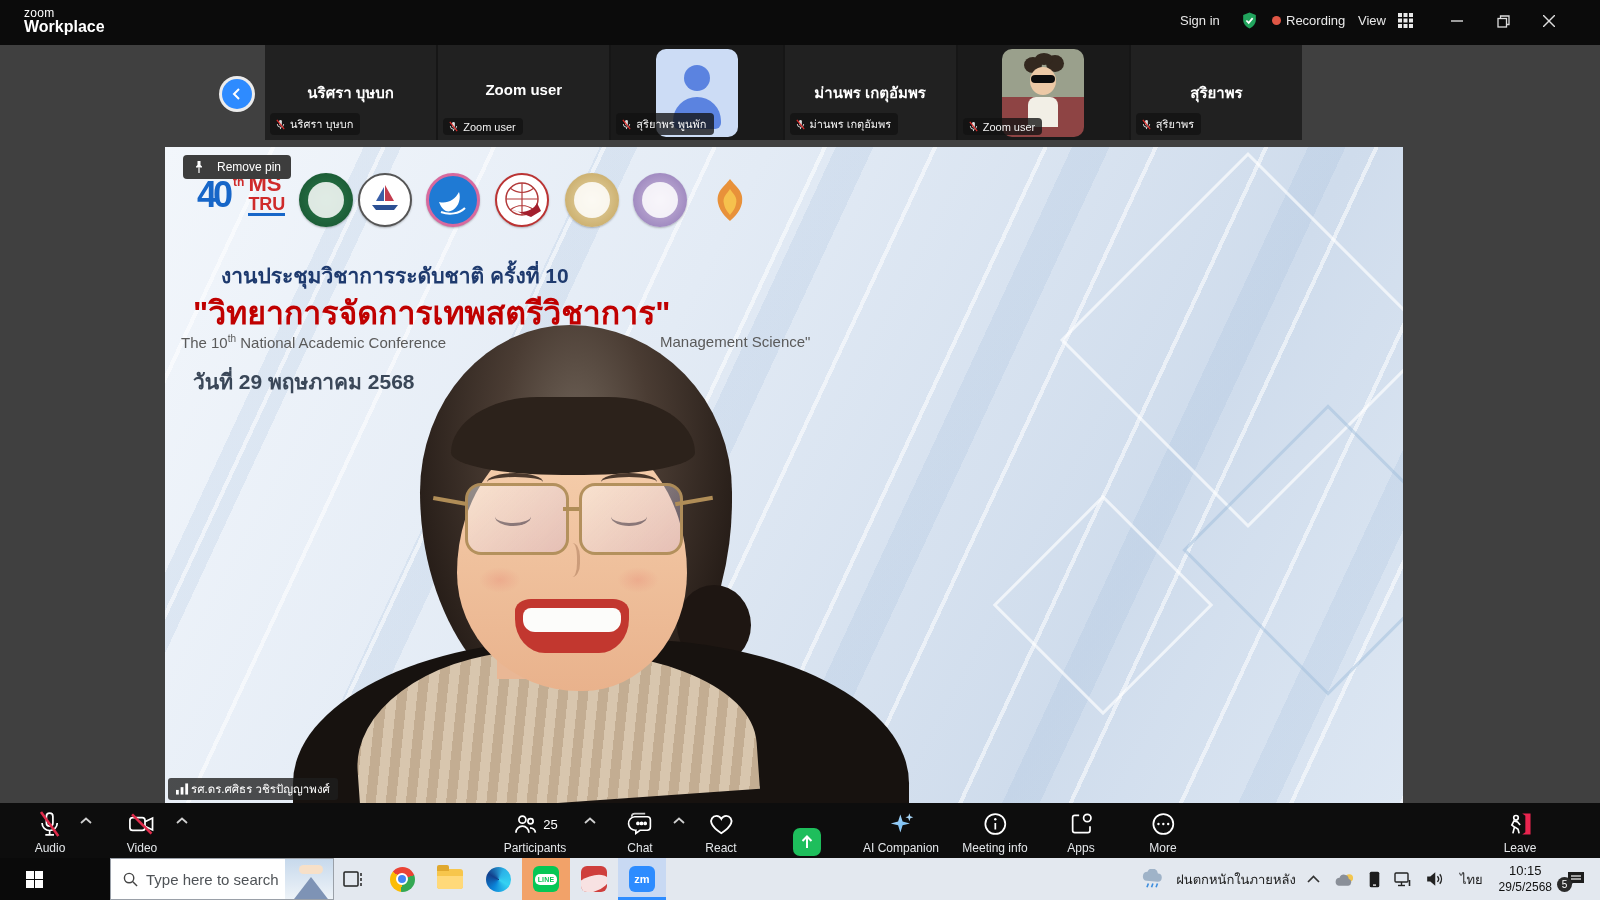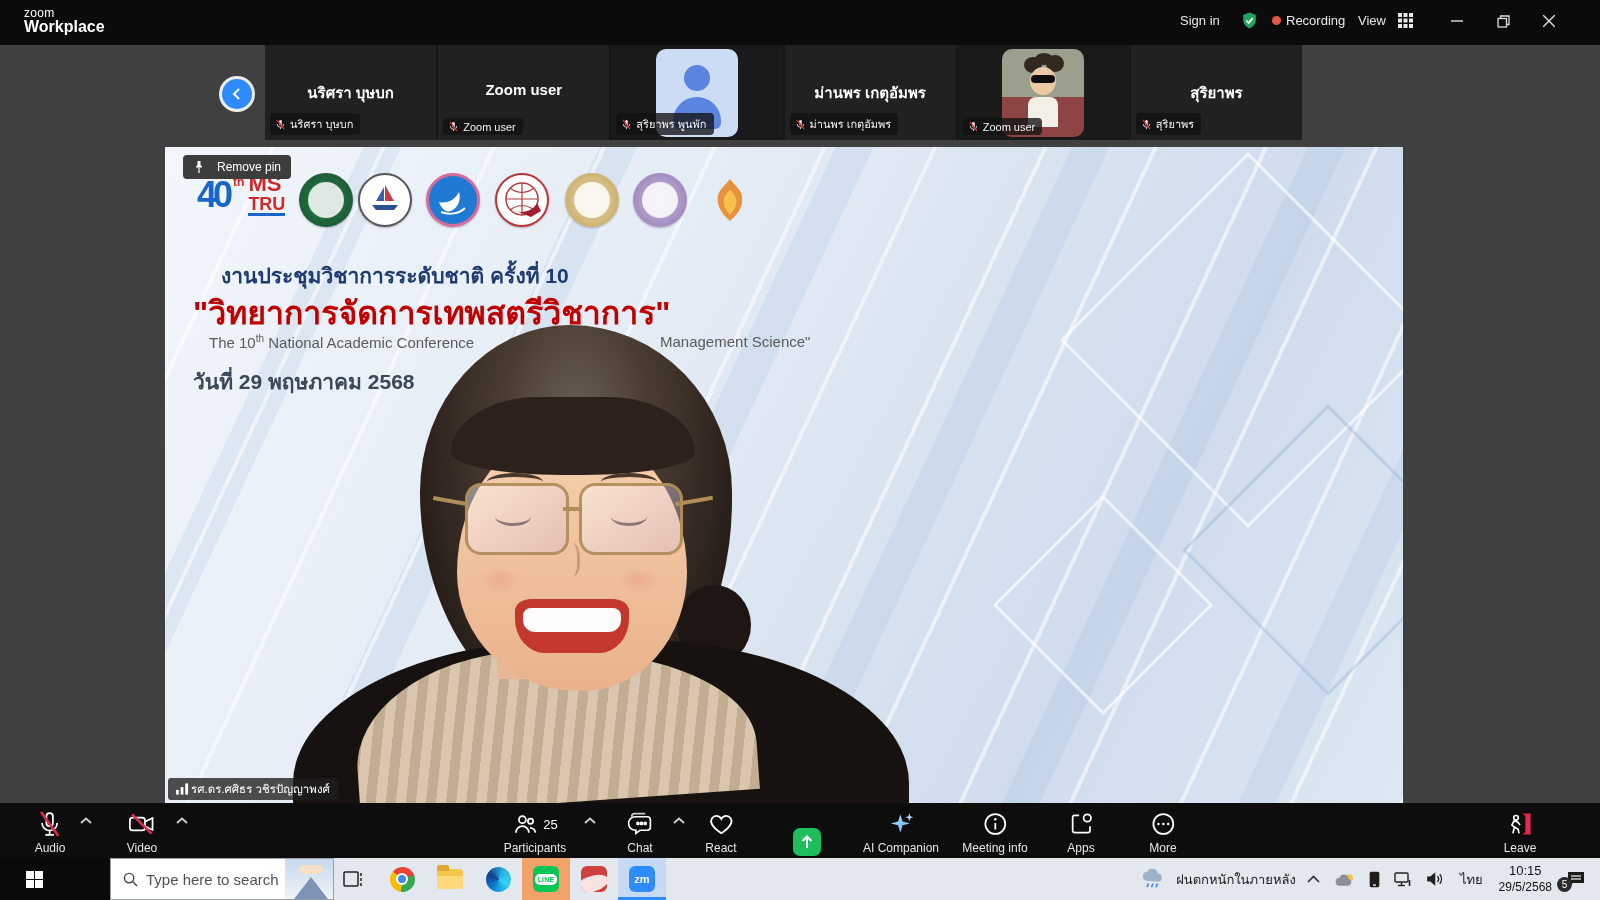--- a/index.html
+++ b/index.html
@@ -52,21 +52,21 @@
   #logo40 .n40{font-size:36px;font-weight:800;color:#1766c8;line-height:44px;letter-spacing:-4px;}
   #logo40 .th{font-size:12px;font-weight:700;color:#cf2a2a;margin:2px 2px 0 4px;}
   #logo40 .col{display:flex;flex-direction:column;margin-left:2px;}
   #logo40 .ms{font-size:22px;font-weight:800;color:#cf2a2a;line-height:22px;}
   #logo40 .tru{font-size:18px;font-weight:800;color:#cf2a2a;line-height:18px;border-bottom:3px solid #1766c8;}
   .seal{position:absolute;top:26px;width:54px;height:54px;border-radius:50%;z-index:2;box-shadow:0 1px 2px rgba(0,0,0,.25);}
   .seal.inner::after{content:"";position:absolute;inset:9px;border-radius:50%;background:rgba(255,255,255,.85);}
   
   .sl-line1{left:28px;top:112px;font-size:21px;font-weight:700;color:#1e3a6e;z-index:1;margin-left:28px;}
   .sl-title{left:28px;top:140px;font-size:32px;font-weight:800;color:#c00000;z-index:1;}
-  .sl-sub{left:44px;top:186px;font-size:15px;color:#5a5a5a;z-index:1;}
+  .sl-sub{left:16px;top:186px;font-size:15px;color:#5a5a5a;z-index:1;}
   .sl-sub sup{font-size:10px;}
   .sl-sub-right{left:495px;top:186px;font-size:15px;color:#5a5a5a;z-index:1;}
   .sl-date{left:28px;top:218px;font-size:21px;font-weight:700;color:#3a4758;z-index:1;}
   
   #speakerchip{left:3px;bottom:3px;display:flex;align-items:center;gap:2px;background:rgba(30,30,30,.78);
                border-radius:3px;padding:2px 8px;z-index:6;}
   #speakerchip span{color:#fff;font-size:11.5px;}
   
   #woman{position:absolute;inset:0;z-index:3;pointer-events:none;}
   #woman div{position:absolute;}

